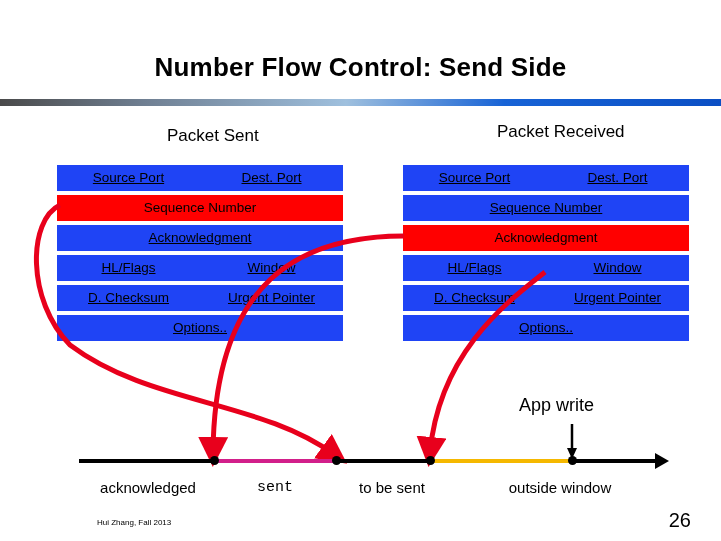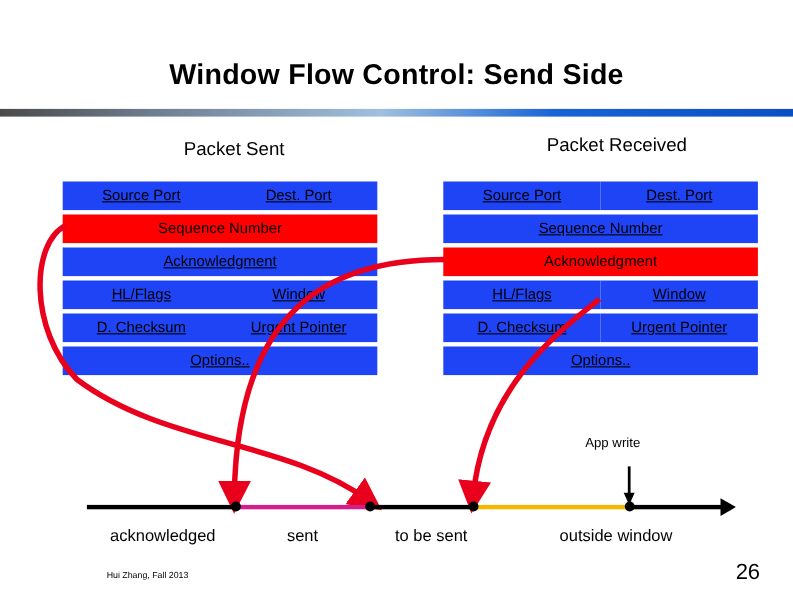--- a/index.html
+++ b/index.html
@@ -78,23 +78,23 @@
     position: absolute;
     left: 0;
     top: 0;
     width: 721px;
     height: 541px;
     pointer-events: none;
   }
 
   .appwrite {
     position: absolute;
-    left: 532px;
+    left: 519px;
     top: 395px;
-    font-size: 12px;
+    font-size: 18px;
     color: #000000;
   }
 
   
   .axis-line {
     position: absolute;
     top: 459px;
     height: 4px;
   }
   .axis-ack     { left: 79px;  width: 135px; background: #000000; }
@@ -120,21 +120,21 @@
     background: #000000;
   }
   .axis-label {
     position: absolute;
     top: 479px;
     font-size: 15px;
     color: #000000;
     text-align: center;
   }
   .lbl-ack     { left: 78px;  width: 140px; }
-  .lbl-sent    { left: 245px; width: 60px; }
+  .lbl-sent    { left: 245px; width: 60px; font-family: Liberation Mono, monospace; }
   .lbl-tobe    { left: 342px; width: 100px; }
   .lbl-outside { left: 480px; width: 160px; }
 
   .footer-note {
     position: absolute;
     left: 97px;
     top: 518px;
     font-size: 8px;
     color: #000000;
   }
@@ -144,21 +144,21 @@
     top: 509px;
     font-size: 20px;
     color: #000000;
   }
 </style>
 </head>
 <body>
 
 <div class="slide">
 
-  <div class="title">Window Flow Control: Send Side</div>
+  <div class="title">Number Flow Control: Send Side</div>
   <div class="title-rule"></div>
 
   <div class="hdr hdr-sent">Packet Sent</div>
   <div class="hdr hdr-recv">Packet Received</div>
 
   <div class="pkt pkt-left">
     <div class="row">
       <div class="cell blue">Source Port</div>
       <div class="cell blue">Dest. Port</div>
     </div>

